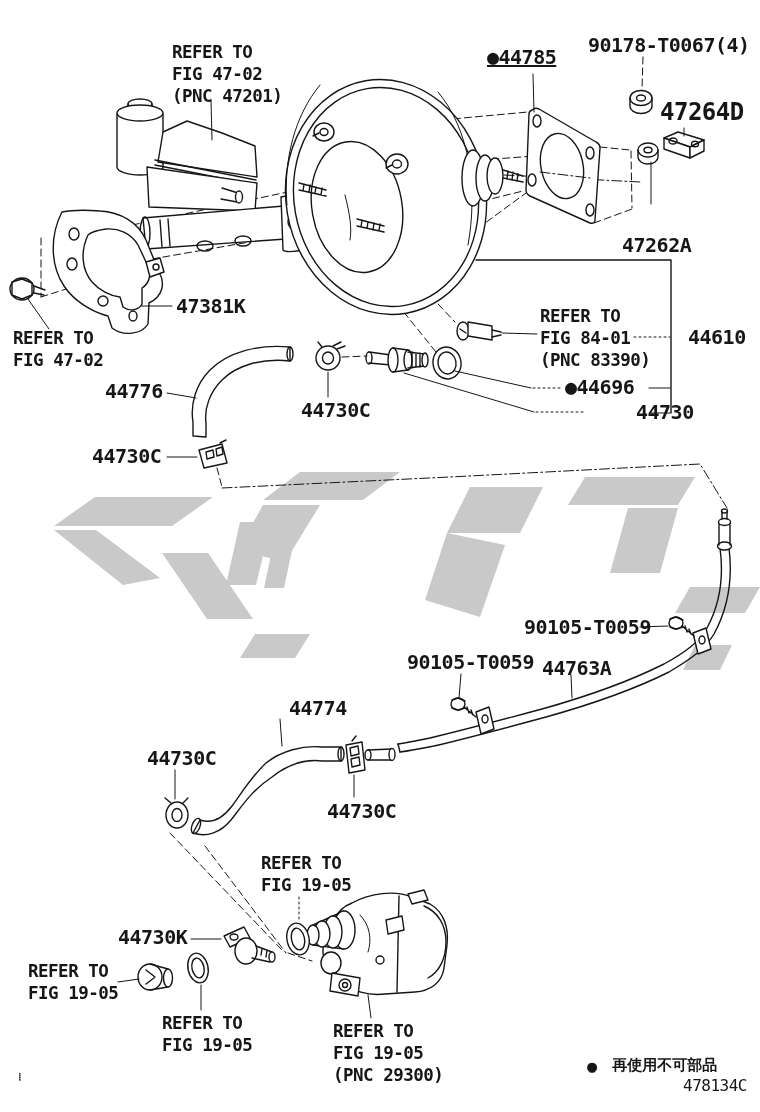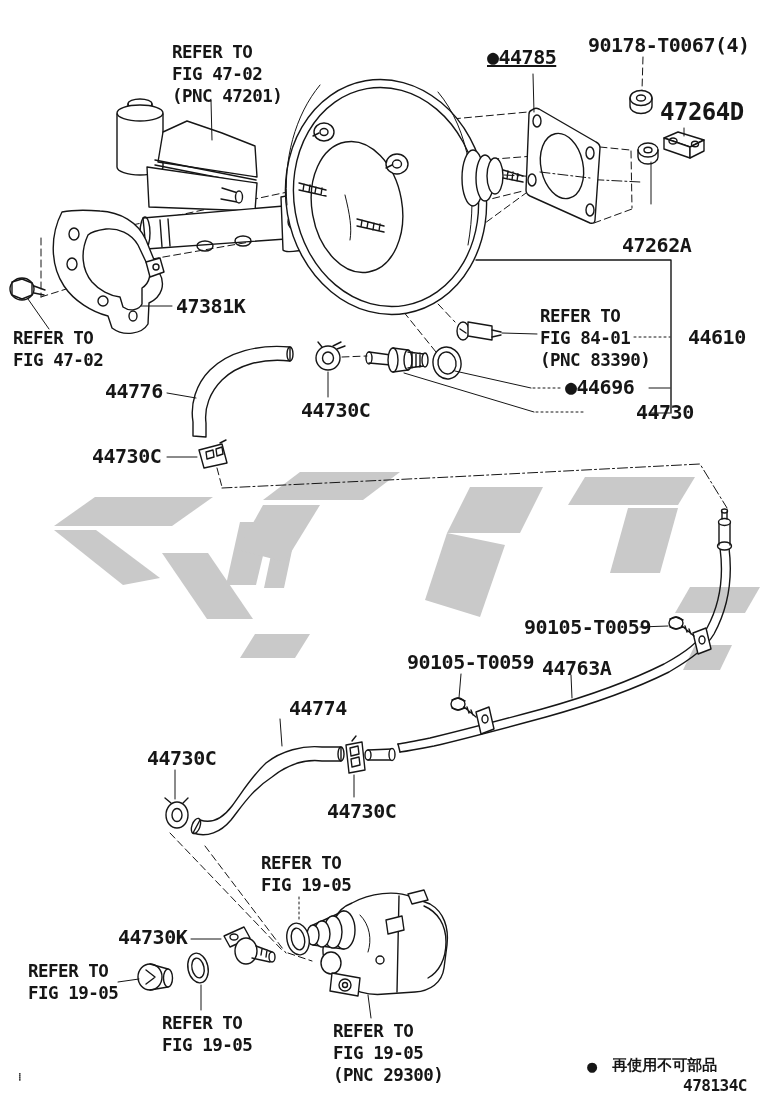--- a/index.html
+++ b/index.html
@@ -11,21 +11,21 @@
   .stage{position:relative;width:760px;height:1112px;background:var(--bg);overflow:hidden;
          font-family:"DejaVu Sans Mono", monospace;}
   .stage svg{position:absolute;left:0;top:0;}
   #labels{position:absolute;left:0;top:0;width:100%;height:100%;pointer-events:none;}
   .lbl{position:absolute;font-weight:bold;color:var(--line);line-height:22px;white-space:pre;
        letter-spacing:-0.5px;}
   .legend{position:absolute;font-weight:bold;color:var(--line);white-space:pre;}
   .legend .row{display:flex;align-items:center;gap:6px;height:25px;}
   .legend .bullet{font-size:17px;}
   .legend .jp{font-size:15px;font-family:"DejaVu Sans", sans-serif;margin-left:9px;}
-  .code{position:absolute;font-weight:bold;font-size:16px;color:var(--line);letter-spacing:-0.5px;}
+  .code{position:absolute;font-weight:normal;font-size:16px;color:var(--line);letter-spacing:-0.5px;}
   .mark{position:absolute;font-size:11px;font-weight:bold;color:var(--line);}
   
   .ln{stroke:var(--line);fill:none;stroke-width:1.4;stroke-linecap:round;stroke-linejoin:round;}
   .wh{stroke:var(--line);fill:#fff;stroke-width:1.4;stroke-linejoin:round;}
   .thin{stroke-width:1;}
   .dash{stroke-dasharray:7 4;}
   .dot{stroke-dasharray:2 3;}
   .dashdot{stroke-dasharray:10 3 2 3;}
   .wm{fill:var(--wm);stroke:none;}
 </style>

